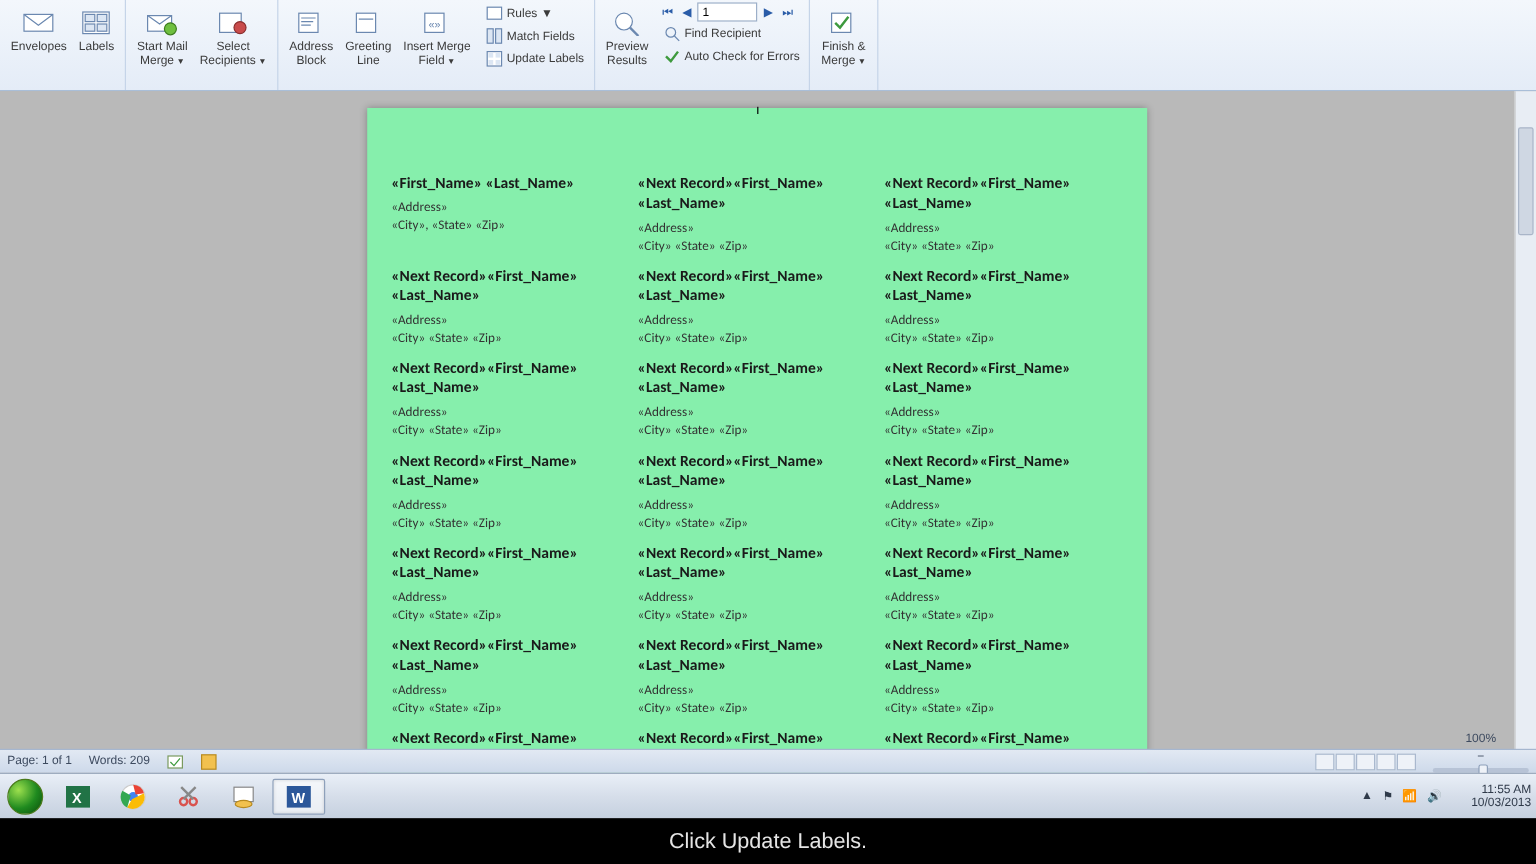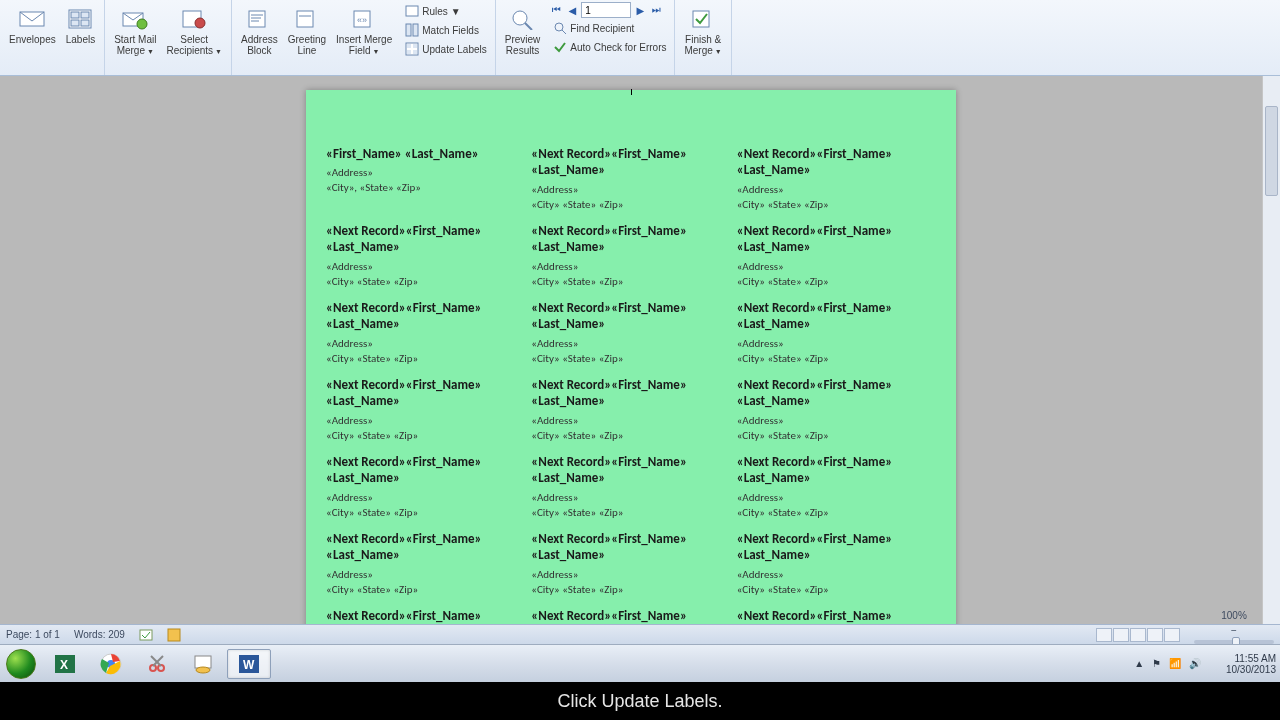--- a/index.html
+++ b/index.html
@@ -420,20 +420,20 @@
         <text x="6" y="17" font-size="12" fill="#fff" font-weight="bold">W</text>
       </svg>
     </div>
   <div class="tray">
     <span>▲</span>
     <span>⚑</span>
     <span>📶</span>
     <span>🔊</span>
     <div class="clock">
       <div>11:55 AM</div>
-      <div>10/30/2013</div>
+      <div>10/03/2013</div>
     </div>
   </div>
 </div>
 
 <div class="caption">
   <span>Click Update Labels.</span>
 </div>
 
 </body></html>

